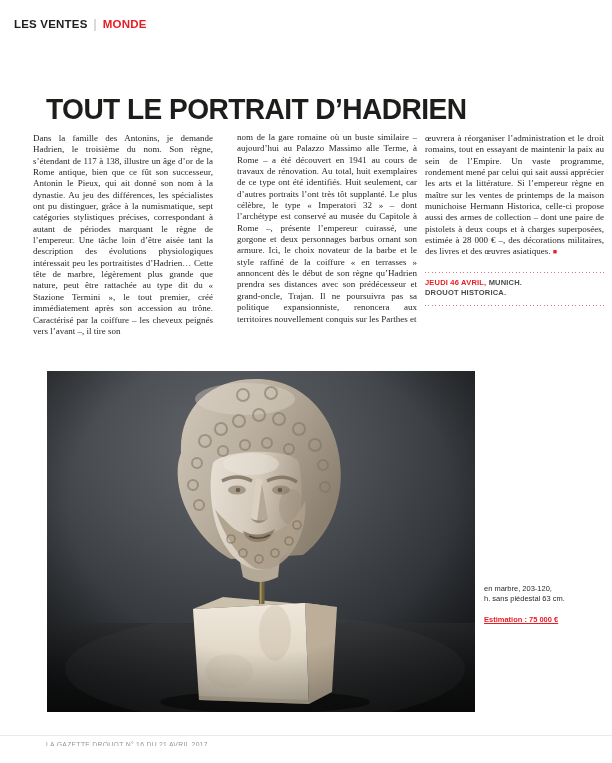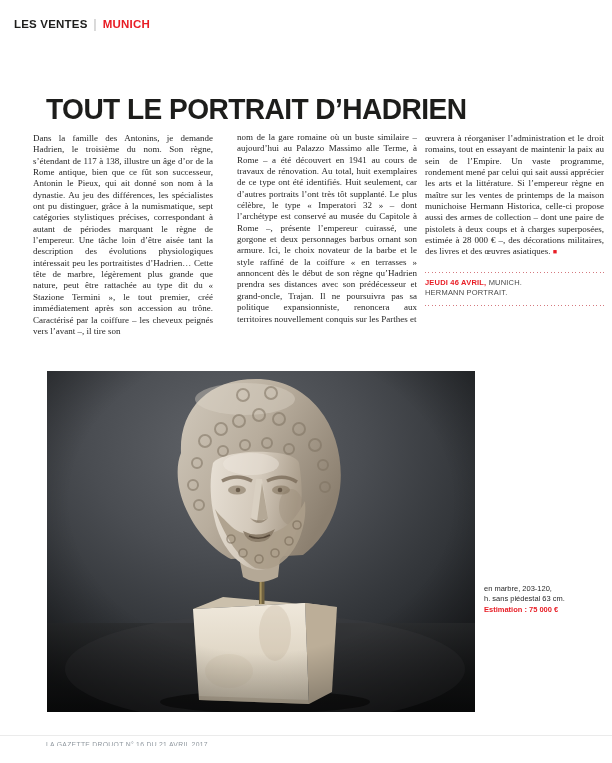--- a/index.html
+++ b/index.html
@@ -26,63 +26,63 @@
   .col3{left:425px;width:179px;}
   .endmark{color:#e81c24;font-size:7px;font-family:"Liberation Sans",sans-serif;}
 
   
   .event{position:absolute;left:425px;top:271px;width:179px;font-size:7.5px;line-height:10px;
          color:#3c3c3c;font-weight:bold;letter-spacing:.2px;}
   .dotline{height:2px;background-image:repeating-linear-gradient(90deg,#d4797f 0,#d4797f 1px,transparent 1px,transparent 3.5px);
            background-size:auto 1px;background-repeat:repeat-x;background-position:0 50%;}
   .event-text{padding:5px 0 6px 0;}
   .event-date{color:#e81c24;}
-  .event-city,.event-house{color:#4a4a4a;font-weight:normal;}
+  .event-city,.event-house{color:#4a4a4a;font-weight:bold;}
 
   
   .photo{position:absolute;left:47px;top:371px;width:428px;height:341px;overflow:hidden;background:#2c2e31;}
   .photo svg{display:block;width:100%;height:100%;}
 
   
   .caption{position:absolute;left:484px;top:584px;width:114px;font-size:7.5px;line-height:10px;color:#2b2b2b;}
   .cap-bold{font-weight:bold;color:#1d1d1b;}
   .cap-normal{font-weight:normal;color:#2b2b2b;}
-  .cap-est{font-weight:bold;color:#e81c24;margin-top:1px;}
+  .cap-est{font-weight:bold;color:#e81c24;margin-top:11px;text-decoration:underline;}
 
   
   .footer-rule{position:absolute;left:0;top:735px;width:612px;height:1px;background:#ebebeb;}
   .page-num{position:absolute;left:14px;top:738px;font-size:12px;font-weight:normal;color:#1d1d1b;margin-top:28px;}
   .mag-name{position:absolute;left:46px;top:741px;font-size:6.8px;letter-spacing:.3px;color:#8f979e;}
 </style>
 </head>
 <body>
 
 <div class="page">
 
   <div class="kicker">
     <span class="k-black">LES VENTES</span>
     <span class="k-div">|</span>
-    <span class="k-red">MUNICH</span>
+    <span class="k-red">MONDE</span>
   </div>
 
   <h1 class="headline">TOUT LE PORTRAIT D’HADRIEN</h1>
 
   <p class="bodycol col1">Dans la famille des Antonins, je demande Hadrien, le troisième du nom. Son règne, s’étendant de 117 à 138, illustre un âge d’or de la Rome antique, bien que ce fût son successeur, Antonin le Pieux, qui ait donné son nom à la dynastie. Au jeu des différences, les spécialistes ont pu distinguer, grâce à la numismatique, sept catégories stylistiques précises, correspondant à autant de périodes marquant le règne de l’empereur. Une tâche loin d’être aisée tant la description des évolutions physiologiques intéressait peu les portraitistes d’Hadrien… Cette tête de marbre, légèrement plus grande que nature, peut être rattachée au type dit du « Stazione Termini », le tout premier, créé immédiatement après son accession au trône. Caractérisé par la coiffure – les cheveux peignés vers l’avant –, il tire son</p>
   <p class="bodycol col2">nom de la gare romaine où un buste similaire – aujourd’hui au Palazzo Massimo alle Terme, à Rome – a été découvert en 1941 au cours de travaux de rénovation. Au total, huit exemplaires de ce type ont été identifiés. Huit seulement, car d’autres portraits l’ont très tôt supplanté. Le plus célèbre, le type « Imperatori 32 » – dont l’archétype est conservé au musée du Capitole à Rome –, présente l’empereur cuirassé, une gorgone et deux personnages barbus ornant son armure. Ici, le choix novateur de la barbe et le style raffiné de la coiffure « en terrasses » annoncent dès le début de son règne qu’Hadrien prendra ses distances avec son prédécesseur et grand-oncle, Trajan. Il ne poursuivra pas sa politique expansionniste, renoncera aux territoires nouvellement conquis sur les Parthes et</p>
   <p class="bodycol col3"><span>œuvrera à réorganiser l’administration et le droit romains, tout en essayant de maintenir la paix au sein de l’Empire. Un vaste programme, rondement mené par celui qui sait aussi apprécier les arts et la littérature. Si l’empereur règne en maître sur les ventes de printemps de la maison munichoise Hermann Historica, celle-ci propose aussi des armes de collection – dont une paire de pistolets à deux coups et à charges superposées, estimée à 28 000 € –, des décorations militaires, des livres et des œuvres asiatiques.</span> <span class="endmark">■</span></p>
 
   <div class="event">
     <div class="dotline"></div>
     <div class="event-text">
       <div>
         <span class="event-date">JEUDI 46 AVRIL,</span>
         <span class="event-city">MUNICH.</span>
       </div>
       <div>
-        <span class="event-house">HERMANN PORTRAIT.</span>
+        <span class="event-house">DROUOT HISTORICA.</span>
       </div>
     </div>
     <div class="dotline"></div>
   </div>
 
   <div class="photo">
     <svg viewBox="0 0 428 341" xmlns="http://www.w3.org/2000/svg">
       <defs>
         <radialGradient id="bg" cx="42%" cy="22%" r="80%">
           <stop offset="0" stop-color="#616469"></stop>

